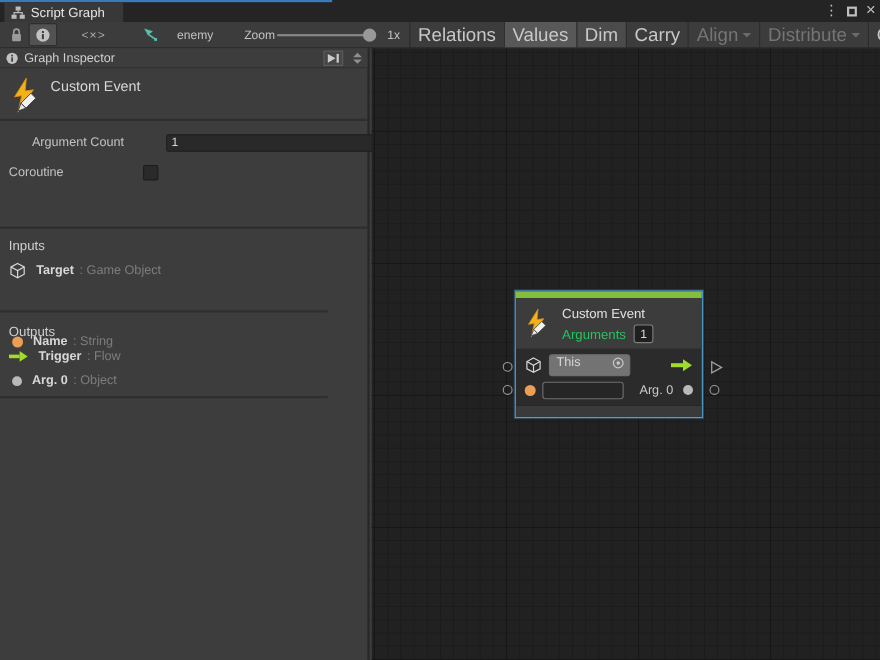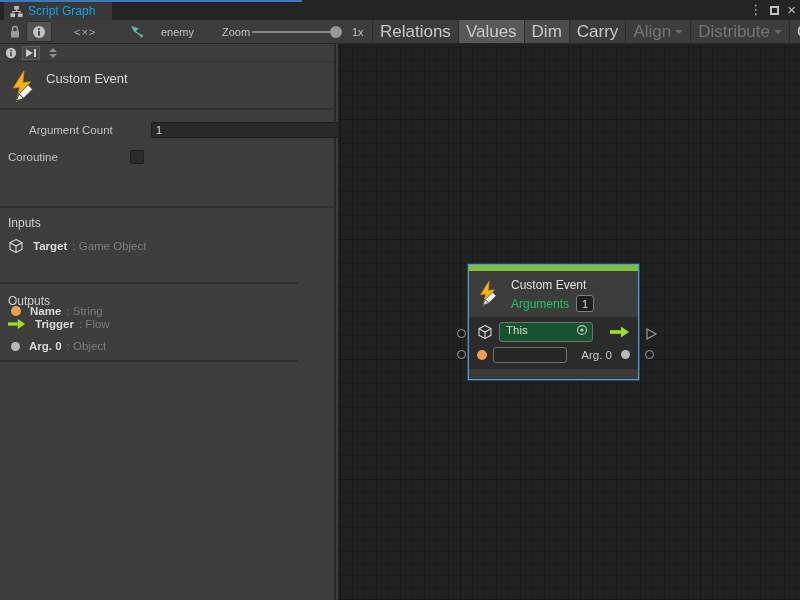--- a/index.html
+++ b/index.html
@@ -5,21 +5,21 @@
   * { margin:0; padding:0; box-sizing:border-box; }
   html,body { width:800px; height:600px; overflow:hidden; background:#212121;
               font-family:"Liberation Sans", sans-serif; }
   .window { position:relative; width:800px; height:600px; background:#3d3d3d; }
 
   
   .titlebar { position:absolute; left:0; top:0; width:800px; height:20px; background:#242424; }
   .focus-line { position:absolute; left:0; top:0; width:302px; height:2px; background:#3a79bb; }
   .tab { position:absolute; left:4px; top:2px; width:108px; height:18px; background:#383838;
          display:flex; align-items:center; gap:5px; padding-left:6px; }
-  .tab-label { color:#0ea5e9; font-size:12px; }
+  .tab-label { color:#e5e5e5; font-size:12px; }
   .win-controls { position:absolute; right:4px; top:2px; height:16px; display:flex; align-items:center; gap:8px; }
   .win-glyph { color:#c0c0c0; font-size:13px; line-height:16px; cursor:default; }
   .maximize-box { width:9px; height:9px; border:2px solid #c0c0c0; }
 
   
   .toolbar { position:absolute; left:0; top:20px; width:800px; height:24px; background:#3c3c3c;
              border-bottom:1px solid #262626; }
   .tb-abs { position:absolute; top:0; height:23px; display:flex; align-items:center; }
   .icon-btn { display:flex; align-items:center; justify-content:center; }
   .info-toggle { position:absolute; left:26px; top:1px; width:26px; height:21px; background:#525252;
@@ -88,21 +88,21 @@
   .node-accent { height:6px; background:#82bf3c; }
   .node-header { height:46px; background:#3c3c3c; position:relative; }
   .node-icon { position:absolute; left:8px; top:8px; }
   .node-title { position:absolute; left:42px; top:7px; color:#e0e0e0; font-size:12px; }
   .node-args { position:absolute; left:42px; top:24px; display:flex; align-items:center; gap:7px; }
   .node-args-label { color:#22c55e; font-size:12px; }
   .args-box { min-width:18px; height:17px; background:#1f1f1f; border:1px solid #7e7e7e; border-radius:3px;
               color:#d8d8d8; font-size:11px; display:flex; align-items:center; justify-content:center; padding:0 4px; }
   .node-body { padding:3px 0 2px 0; }
   .node-row { display:flex; align-items:center; height:23px; padding:0 8px; gap:6px; }
-  .this-dropdown { width:94px; height:20px; background:#14532d; border:1px solid #6f6f6f; border-radius:3px;
+  .this-dropdown { width:74px; height:20px; background:#737373; border:1px solid #6f6f6f; border-radius:3px;
                    display:flex; align-items:center; padding:0 4px 4px 6px; }
   .this-label { color:#d8d8d8; font-size:11.5px; flex:1; }
   .empty-field { width:74px; height:16px; background:#262626; border:1px solid #6f6f6f; border-radius:3px; }
   .flex-sp { flex:1; }
   .arg0-label { color:#c8c8c8; font-size:11.5px; margin-right:2px; }
   .node-footer { height:11px; background:#3a3a3a; border-top:1px solid #262626; }
 
   .ext-circle { position:absolute; width:9px; height:9px; border:1px solid #9b9b9b; border-radius:50%; }
   .ext-tri { position:absolute; }
 </style>
@@ -199,20 +199,21 @@
   </div>
 
   <div class="inspector">
 
     <div class="insp-header">
       <svg width="12" height="12" viewBox="0 0 14 14">
         <circle cx="7" cy="7" r="6" fill="#c2c2c2"></circle>
         <rect x="6.1" y="6" width="1.8" height="4.6" fill="#3d3d3d"></rect>
         <rect x="6.1" y="3.2" width="1.8" height="1.8" fill="#3d3d3d"></rect>
       </svg>
+      <span class="insp-title">Graph Inspector</span>
       <span class="dock-btn">
         <svg width="12" height="10" viewBox="0 0 12 10">
           <polygon points="1,1 8,5 1,9" fill="#cccccc"></polygon>
           <rect x="9" y="1" width="2" height="8" fill="#cccccc"></rect>
         </svg>
       </span>
       <span class="spinner">
         <span class="spin-up"></span>
         <span class="spin-dn"></span>
       </span>

